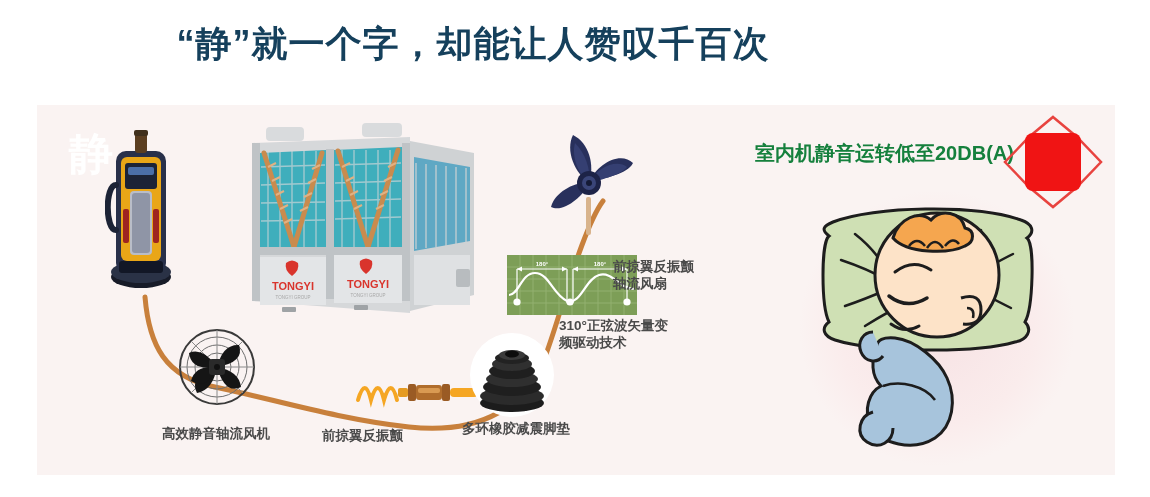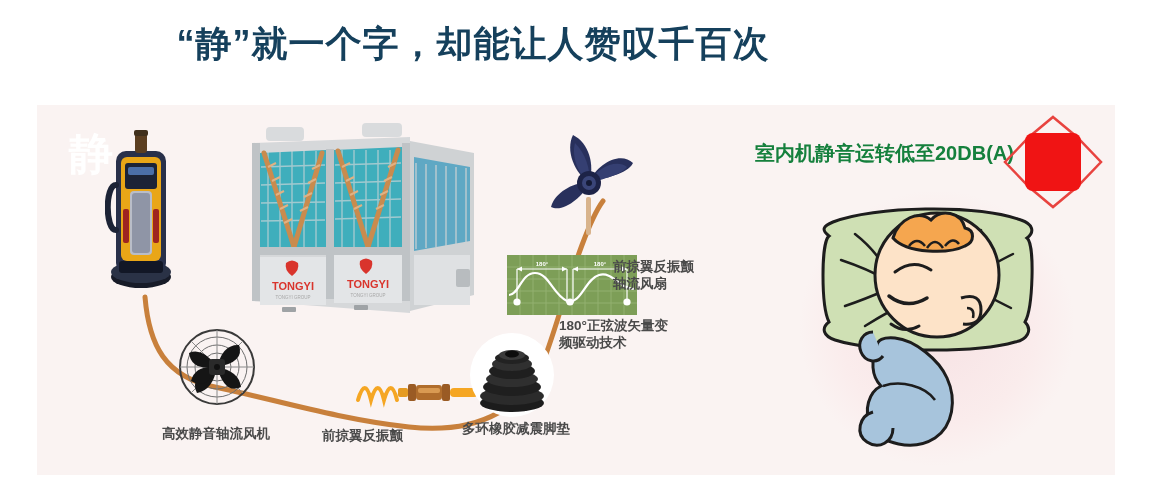--- a/index.html
+++ b/index.html
@@ -309,21 +309,21 @@
     <text x="35" y="11" font-family="Liberation Sans, sans-serif" font-size="6" font-weight="bold" fill="#ffffff" text-anchor="middle">180°</text>
     <text x="93" y="11" font-family="Liberation Sans, sans-serif" font-size="6" font-weight="bold" fill="#ffffff" text-anchor="middle">180°</text>
     <circle cx="10" cy="47" r="3.6" fill="#ffffff"></circle>
     <circle cx="63" cy="47" r="3.6" fill="#ffffff"></circle>
     <circle cx="120" cy="47" r="3.6" fill="#ffffff"></circle>
   </svg>
 
   <div class="label" id="label-axialfan">高效静音轴流风机</div>
   <div class="label" id="label-muffler">前掠翼反振颤</div>
   <div class="label" id="label-rubber">多环橡胶减震脚垫</div>
-  <div class="label" id="label-sine">180°正弦波矢量变
+  <div class="label" id="label-sine">310°正弦波矢量变
 频驱动技术</div>
   <div class="label" id="label-propeller">前掠翼反振颤
 轴流风扇</div>
 
   <div id="quiet-headline">室内机静音运转低至20DB(A)</div>
 
   <svg id="seal" viewBox="0 0 108 98">
     <path d="M 54 4 L 78 24 L 102 49 L 78 74 L 54 94 L 30 74 L 6 49 L 30 24 Z" fill="none" stroke="#e8433f" stroke-width="2.5"></path>
     <rect x="26" y="20" width="56" height="58" rx="8" fill="#f01414"></rect>
   </svg>

